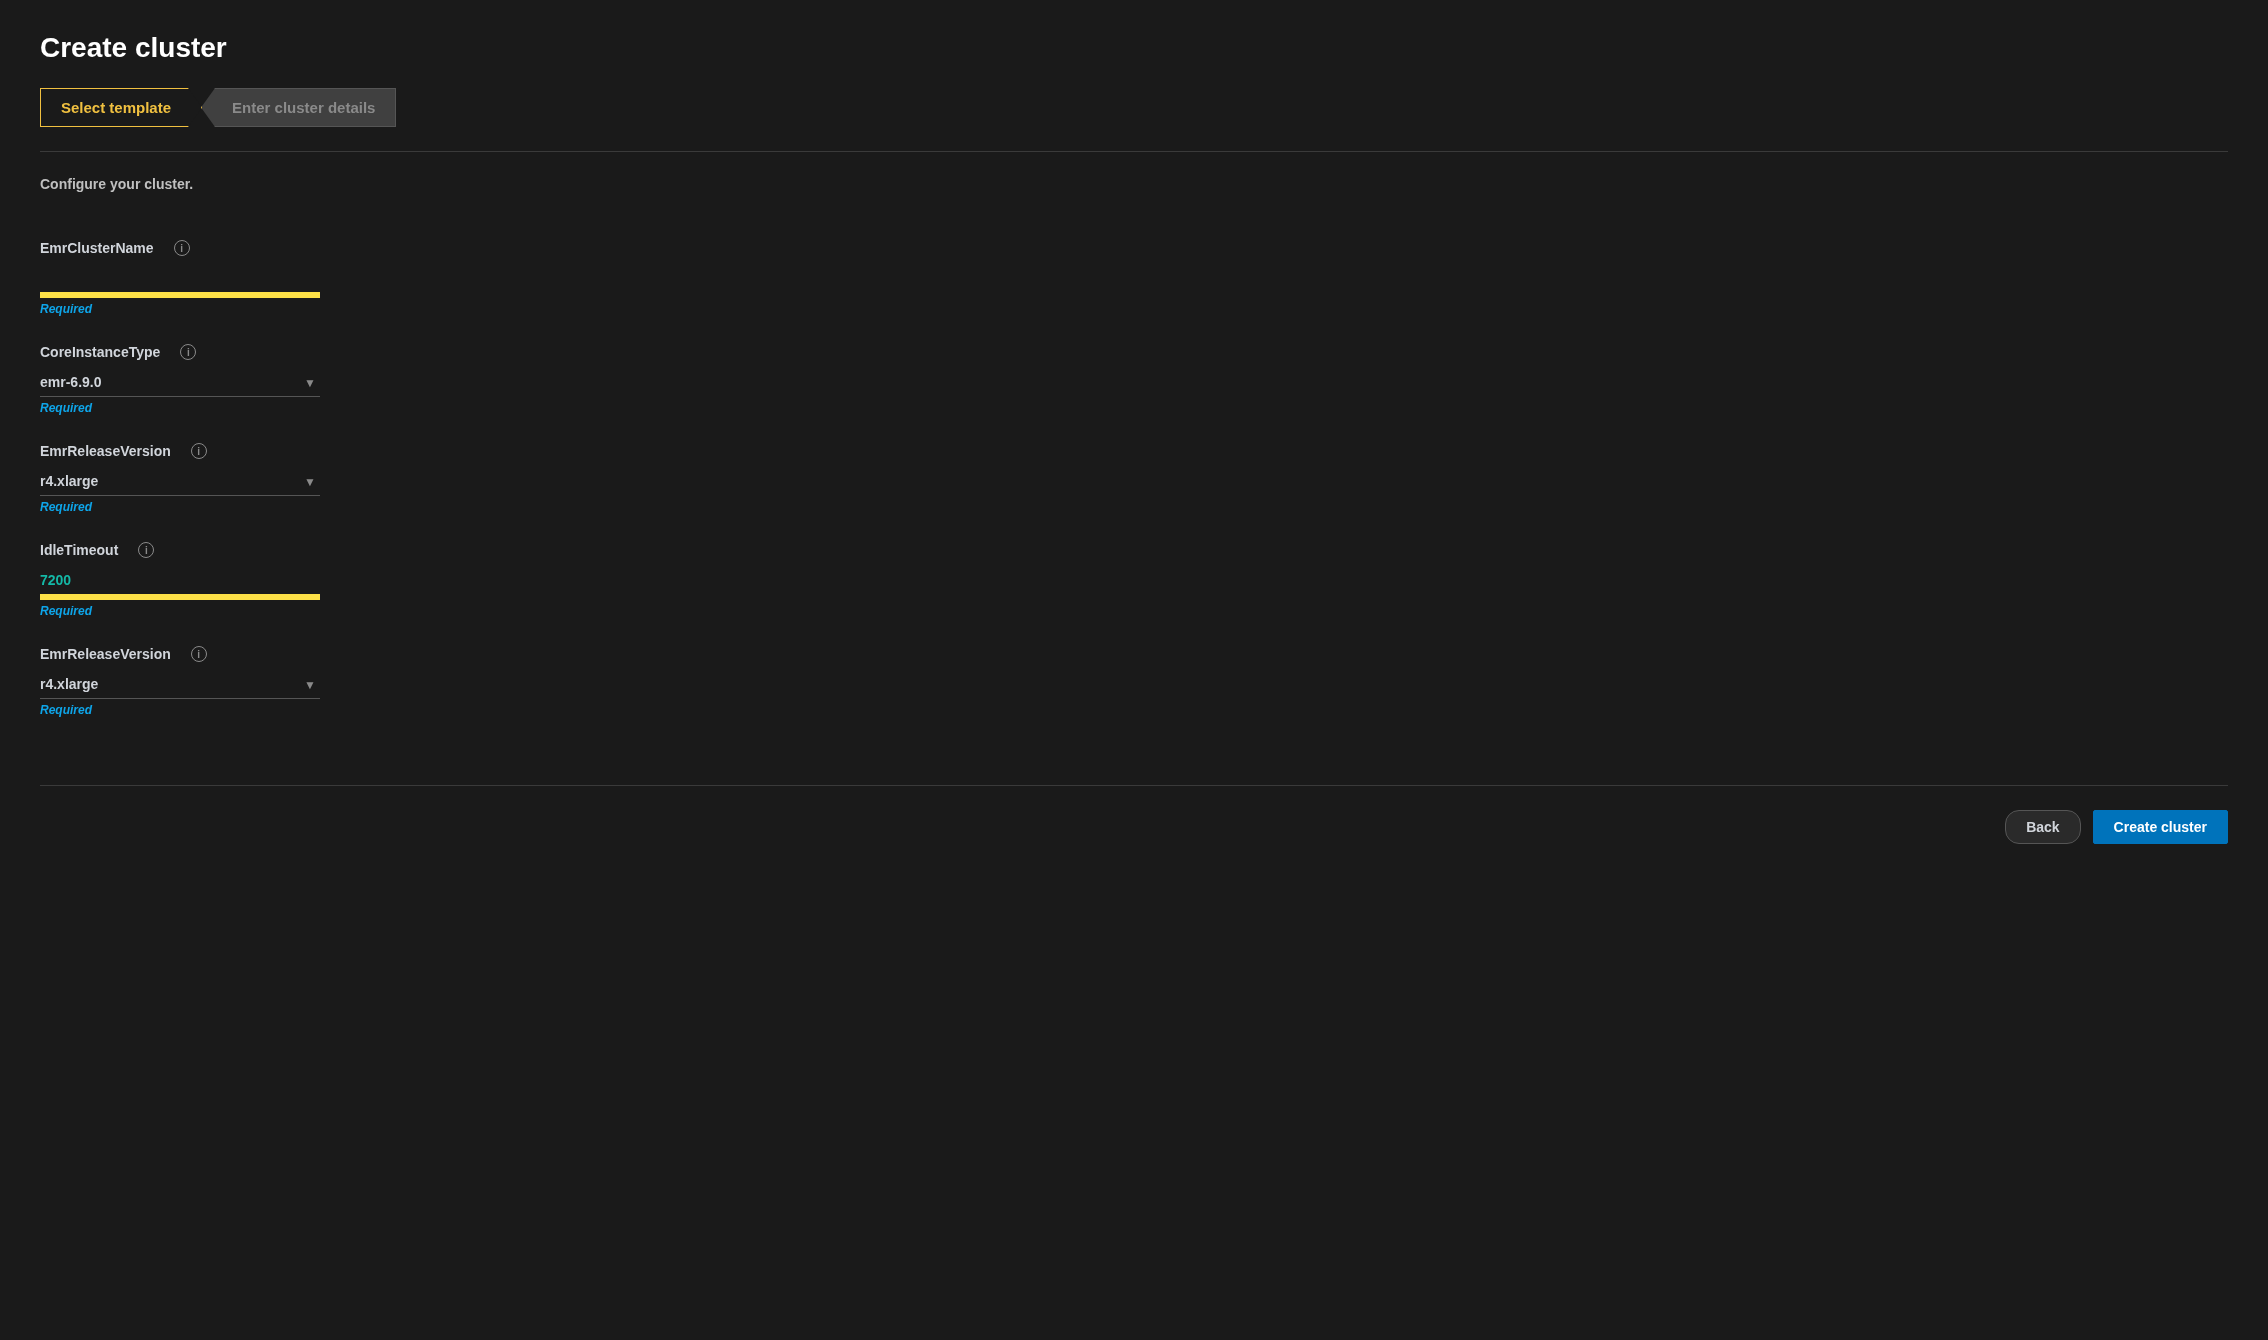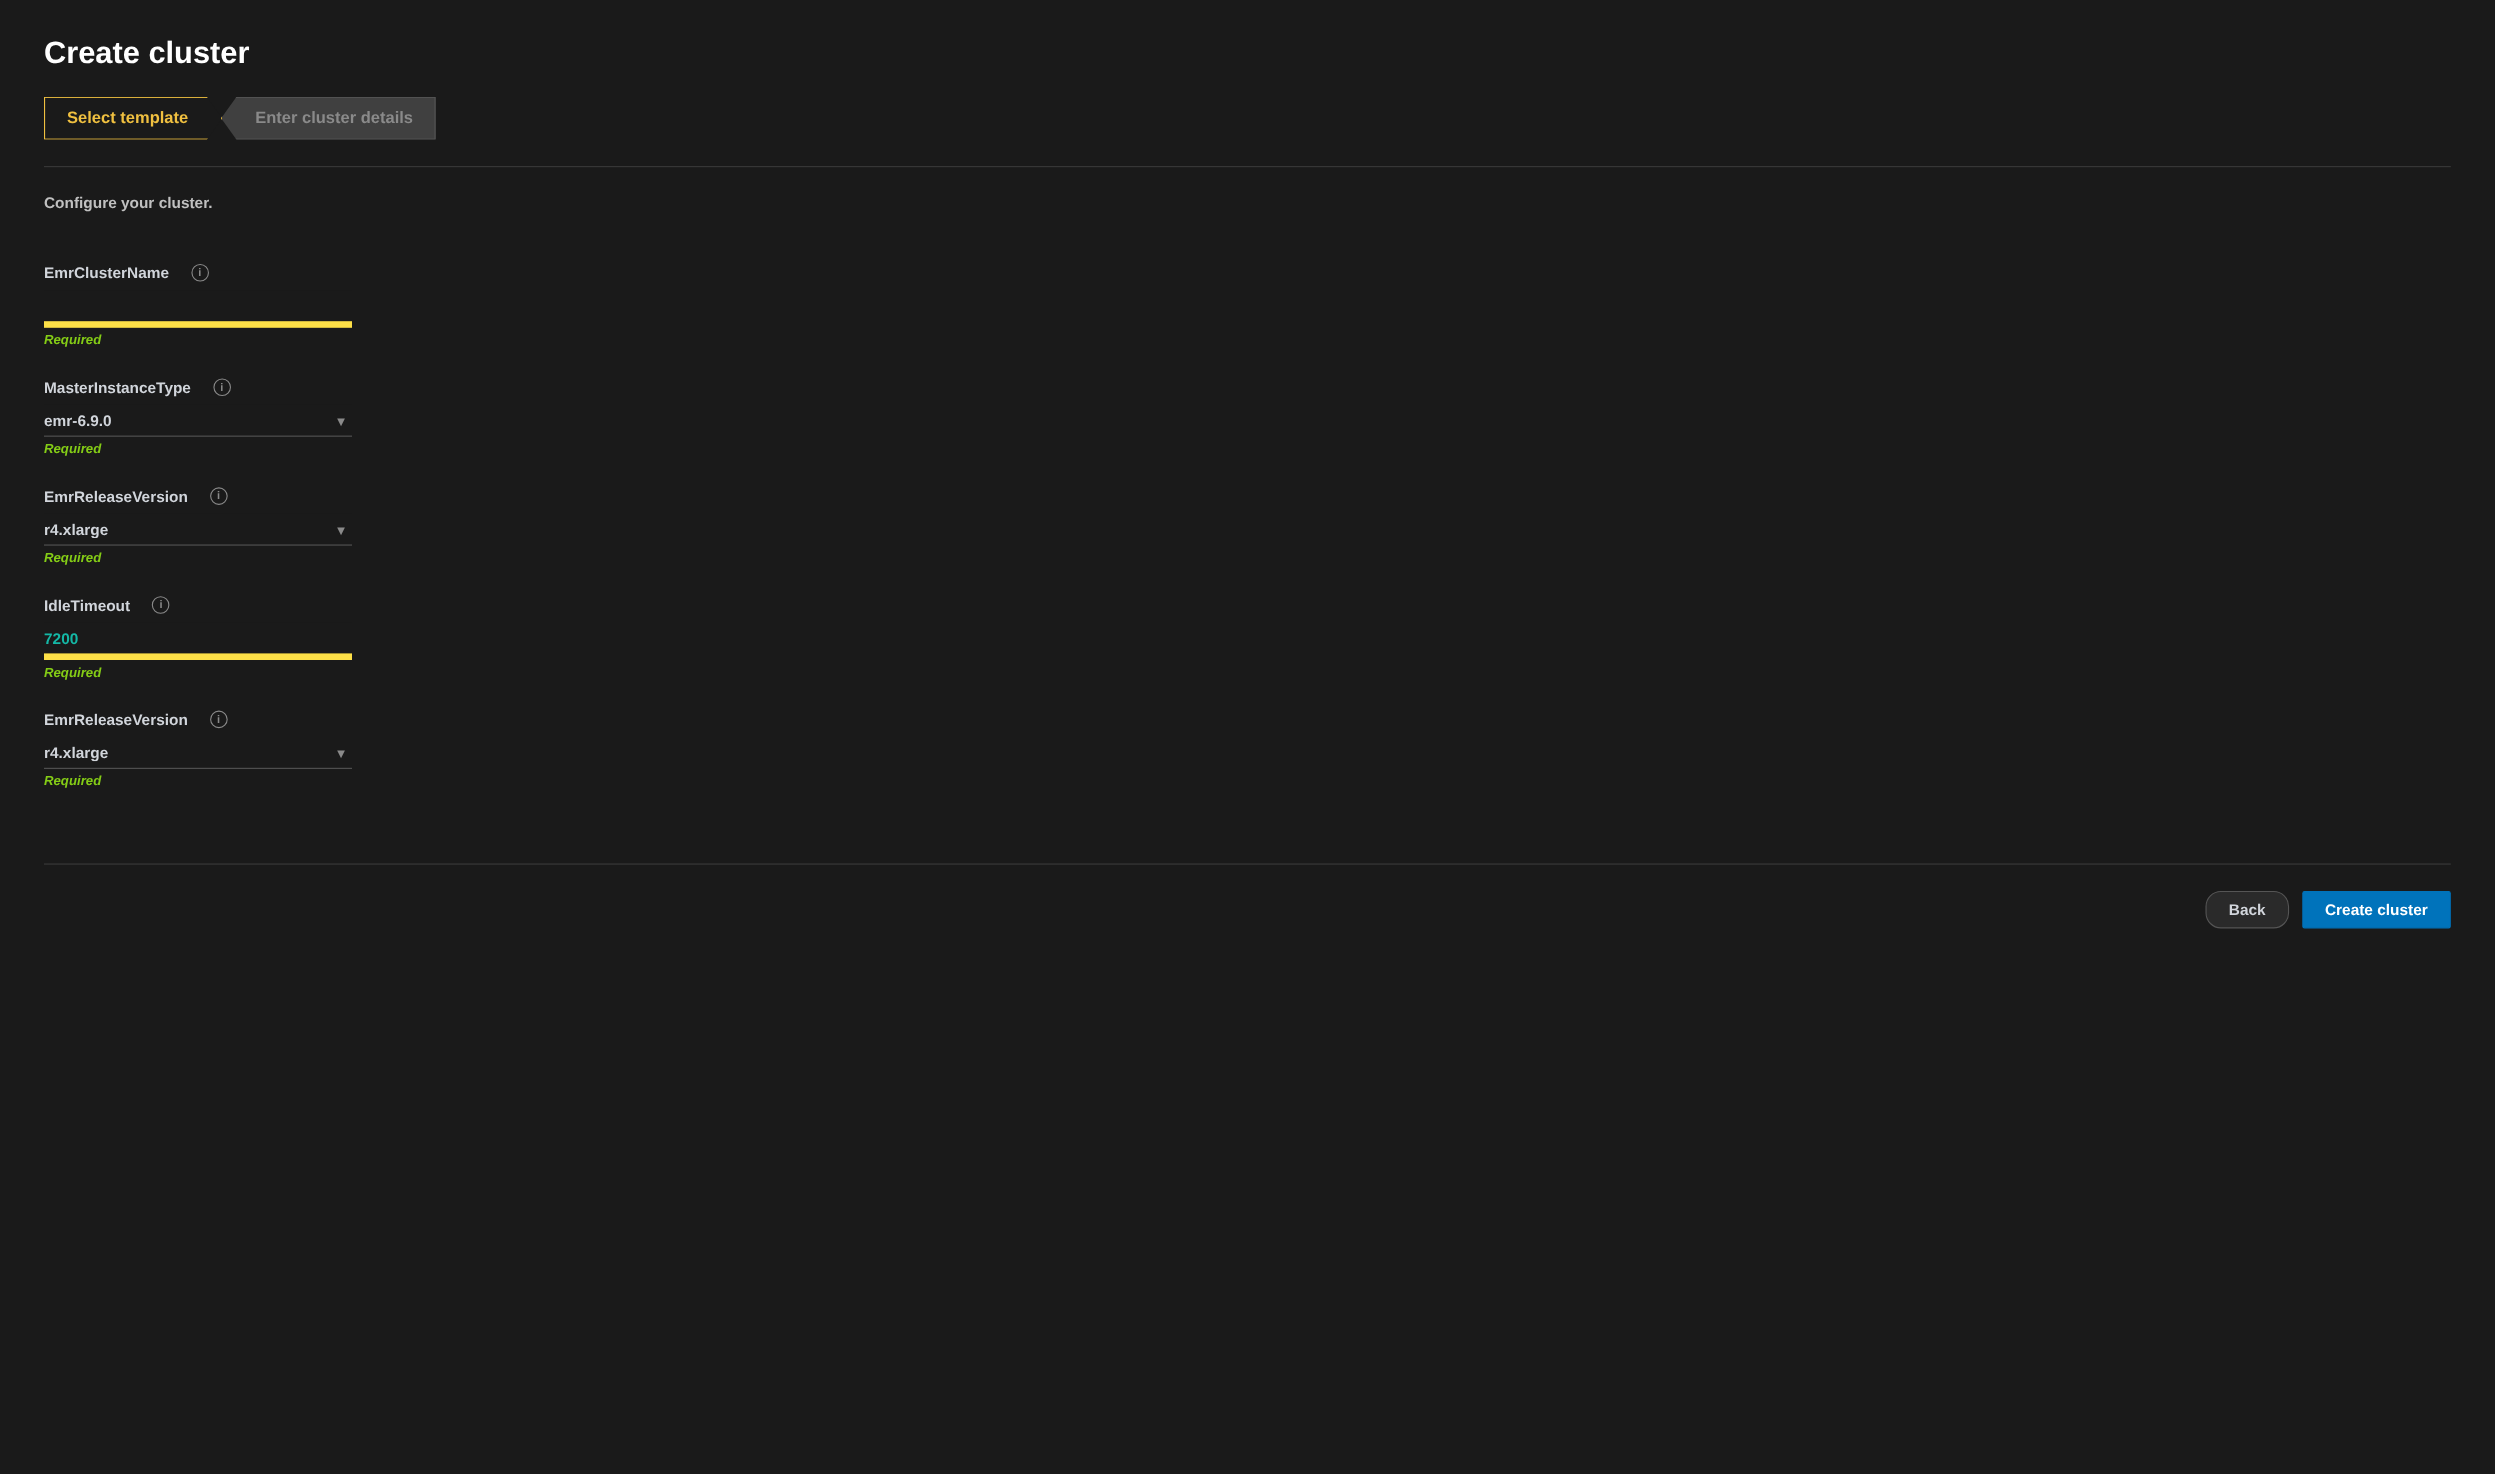--- a/index.html
+++ b/index.html
@@ -138,21 +138,21 @@
       right: 4px;
       top: 50%;
       transform: translateY(-50%);
       color: #8a8a8a;
       pointer-events: none;
       font-size: 12px;
     }
 
     .field-required {
       font-size: 12px;
-      color: #84cc16;
+      color: #0ea5e9;
       font-style: italic;
       margin-top: 4px;
     }
 
     .bottom-section {
       margin-top: 20px;
     }
 
     .bottom-divider {
       border: none;
@@ -211,21 +211,21 @@
     <div class="field-label">
       <span>EmrClusterName</span>
       <span class="info-icon">i</span>
     </div>
     <input class="form-input" type="text" value="" style="">
     <div class="field-required">Required</div>
   </div>
 
   <div class="form-group">
     <div class="field-label">
-      <span>MasterInstanceType</span>
+      <span>CoreInstanceType</span>
       <span class="info-icon">i</span>
     </div>
     <div class="form-select-wrapper">
       <select class="form-select">
         <option value="emr-6.9.0">emr-6.9.0</option>
         <option value="emr-6.8.0">emr-6.8.0</option>
         <option value="emr-6.7.0">emr-6.7.0</option>
       </select>
       <span class="select-arrow">▼</span>
     </div>

